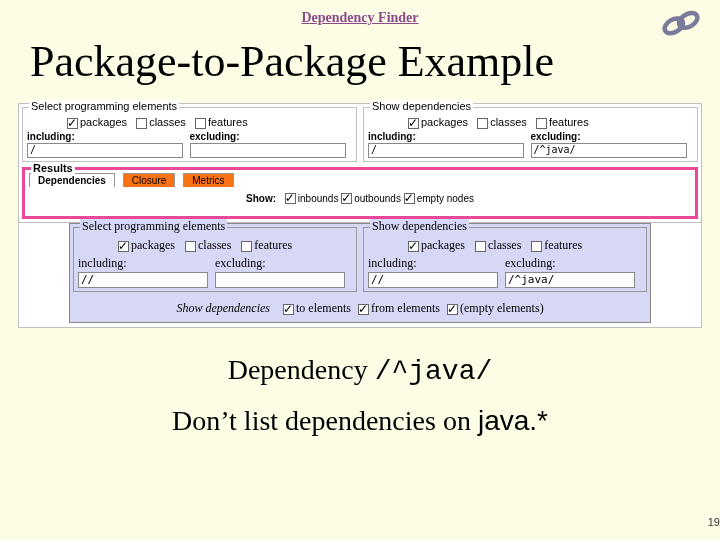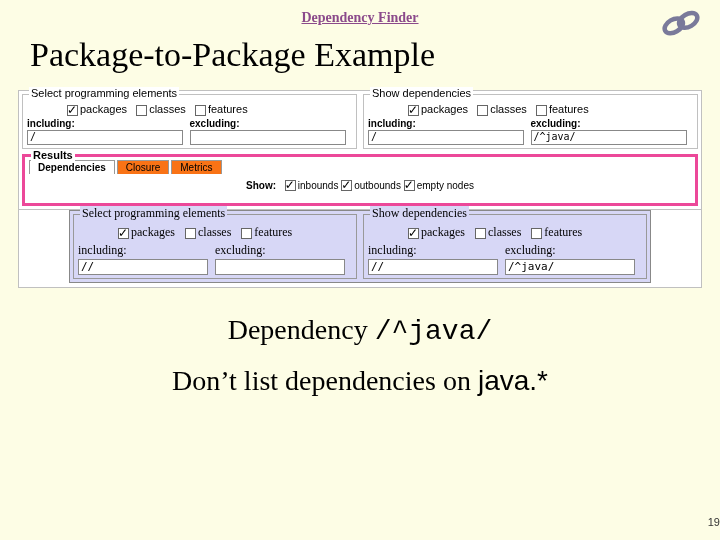--- a/index.html
+++ b/index.html
@@ -26,21 +26,21 @@
     text-decoration: underline;
   }
   .logo {
     position: absolute;
     right: 12px;
     top: 4px;
     width: 54px;
     height: 40px;
   }
   .slide-title {
-    font-size: 34px;
+    font-size: 44px;
     padding: 4px 26px 10px 30px;
   }
 
   
   .panel-white {
     margin: 6px 18px 0 18px;
     background: #fff;
     border: 1px solid #c0c0c0;
     font-family: Arial, sans-serif;
     font-size: 11px;
@@ -98,21 +98,21 @@
     position: relative;
   }
   .results .legend {
     position: absolute;
     top: -8px; left: 6px;
     background: #fff;
     padding: 0 2px;
     font-size: 11px;
     font-weight: bold;
   }
-  .tabs { display: flex; gap: 2px; padding-left: 4px; }
+  .tabs { display: flex; gap: 8px; padding-left: 4px; }
   .tab {
     border: 1px solid #999;
     border-bottom: none;
     padding: 1px 8px;
     font-size: 10px;
     background: #f97316;
   }
   .tab.active { background: #fff; font-weight: bold; }
   .show-row {
     padding: 6px 0 12px 0;
@@ -315,20 +315,26 @@
             <span class="lbl">including:</span>
             <div class="txt">//</div>
           </div>
           <div class="pb-ie-col">
             <span class="lbl">excluding:</span>
             <div class="txt">/^java/</div>
           </div>
         </div>
       </div>
     </div>
+    <div class="pb-show-row">
+      <span class="pb-show-label">Show dependencies</span>
+      <label><span class="pb-chk on"></span><span>to elements</span></label>
+      <label><span class="pb-chk on"></span><span>from elements</span></label>
+      <label><span class="pb-chk on"></span><span>(empty elements)</span></label>
+    </div>
   </div>
 </div>
 
 <div class="callout1">
   <span>Dependency </span><span class="mono">/^java/</span>
 </div>
 <div class="callout2">
   <span>Don’t list dependencies on </span><span class="mono">java.*</span>
 </div>
 

